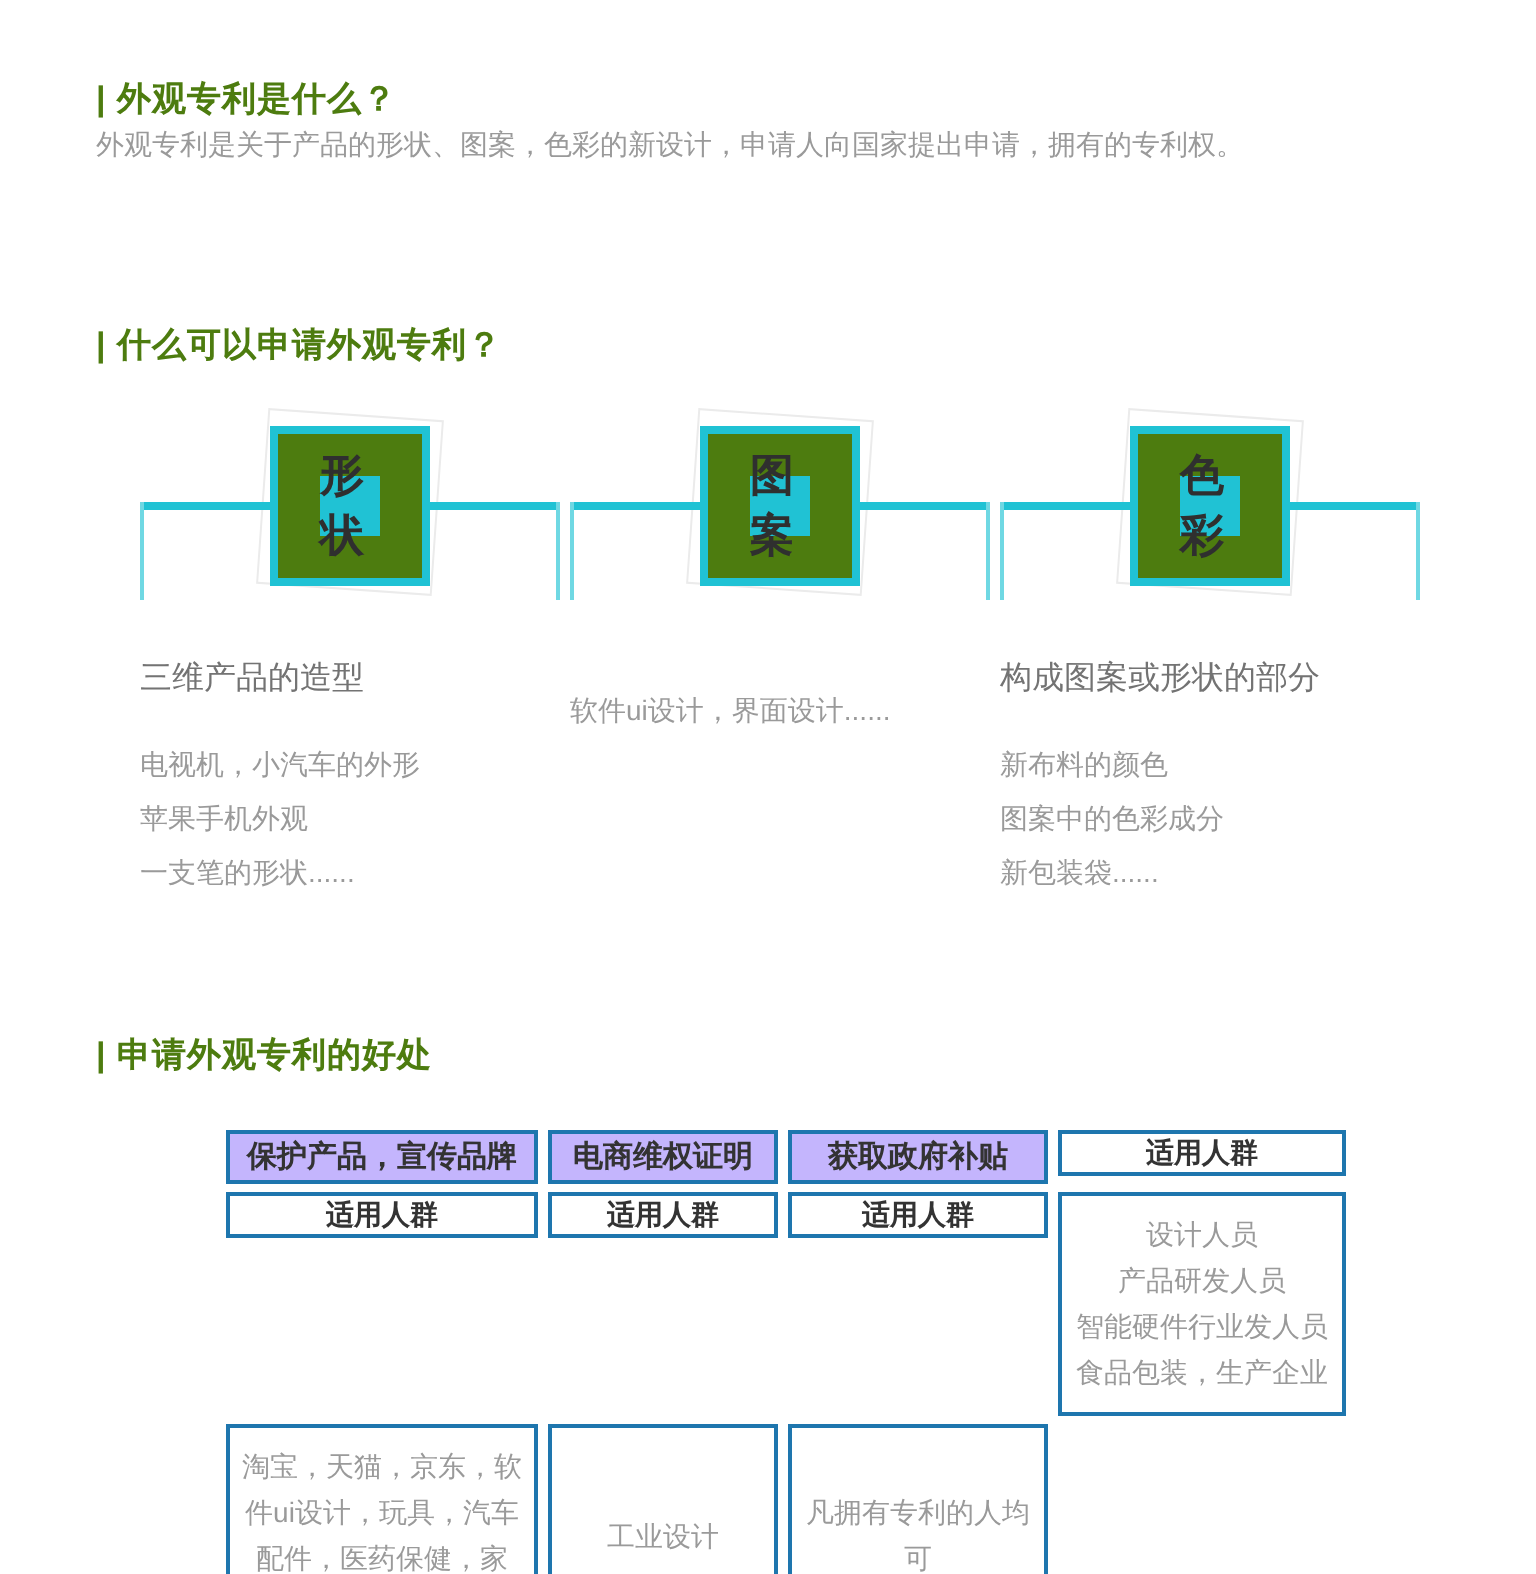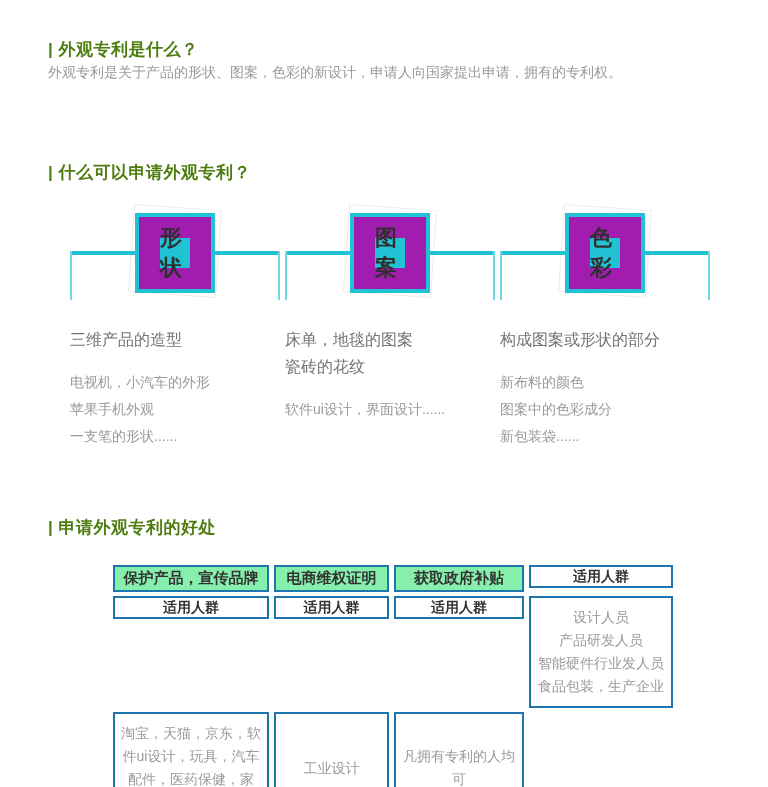--- a/index.html
+++ b/index.html
@@ -40,21 +40,21 @@
     background: #20c2d4; z-index: 1;
   }
   .tl-tick {
     position: absolute; top: 47px; width: 2px; height: 49px;
     background: #6fd8e3; z-index: 1;
   }
   .tick-l { left: 0; } .tick-r { right: 0; }
   .shape-box {
     position: absolute; left: 50%; top: 9px; transform: translateX(-50%);
     width: 80px; height: 80px;
-    background: #a21caf; border: 4px solid #20c2d4; padding: 21px;
+    background: #4d7c0f; border: 4px solid #20c2d4; padding: 21px;
     z-index: 2;
   }
   .shape-box-inner {
     width: 100%; height: 100%; background: #20c2d4;
     display: flex; align-items: center; justify-content: center;
     font-size: 22px; font-weight: bold; color: #2f2f2f; letter-spacing: 1px;
   }
 
   
   .cols { margin: 16px 0 0 22px; width: 640px; display: flex; gap: 5px; }
@@ -64,21 +64,21 @@
 
   
   .benefit-table {
     margin: 26px 0 0 65px;
     display: grid;
     grid-template-columns: 156px 115px 130px 144px;
     column-gap: 5px; row-gap: 4px;
   }
   .cell { border: 2px solid #1e76ae; background: #ffffff; }
   .th {
-    height: 27px; background: #86efac;
+    height: 27px; background: #c4b5fd;
     display: flex; align-items: center; justify-content: center;
     font-size: 15px; font-weight: bold; color: #333333;
   }
   .aud {
     height: 23px;
     display: flex; align-items: center; justify-content: center;
     font-size: 14px; font-weight: bold; color: #333333;
   }
   .td {
     height: 112px; padding: 3px 5px;
@@ -134,24 +134,20 @@
         <div class="col-title">
           <div>三维产品的造型</div>
         </div>
         <div class="col-lines">
           <div>电视机，小汽车的外形</div>
           <div>苹果手机外观</div>
           <div>一支笔的形状......</div>
         </div>
       </div>
       <div class="col">
-        <div class="col-title">
-          <div>床单，地毯的图案</div>
-          <div>瓷砖的花纹</div>
-        </div>
         <div class="col-lines">
           <div>软件ui设计，界面设计......</div>
         </div>
       </div>
       <div class="col">
         <div class="col-title">
           <div>构成图案或形状的部分</div>
         </div>
         <div class="col-lines">
           <div>新布料的颜色</div>

